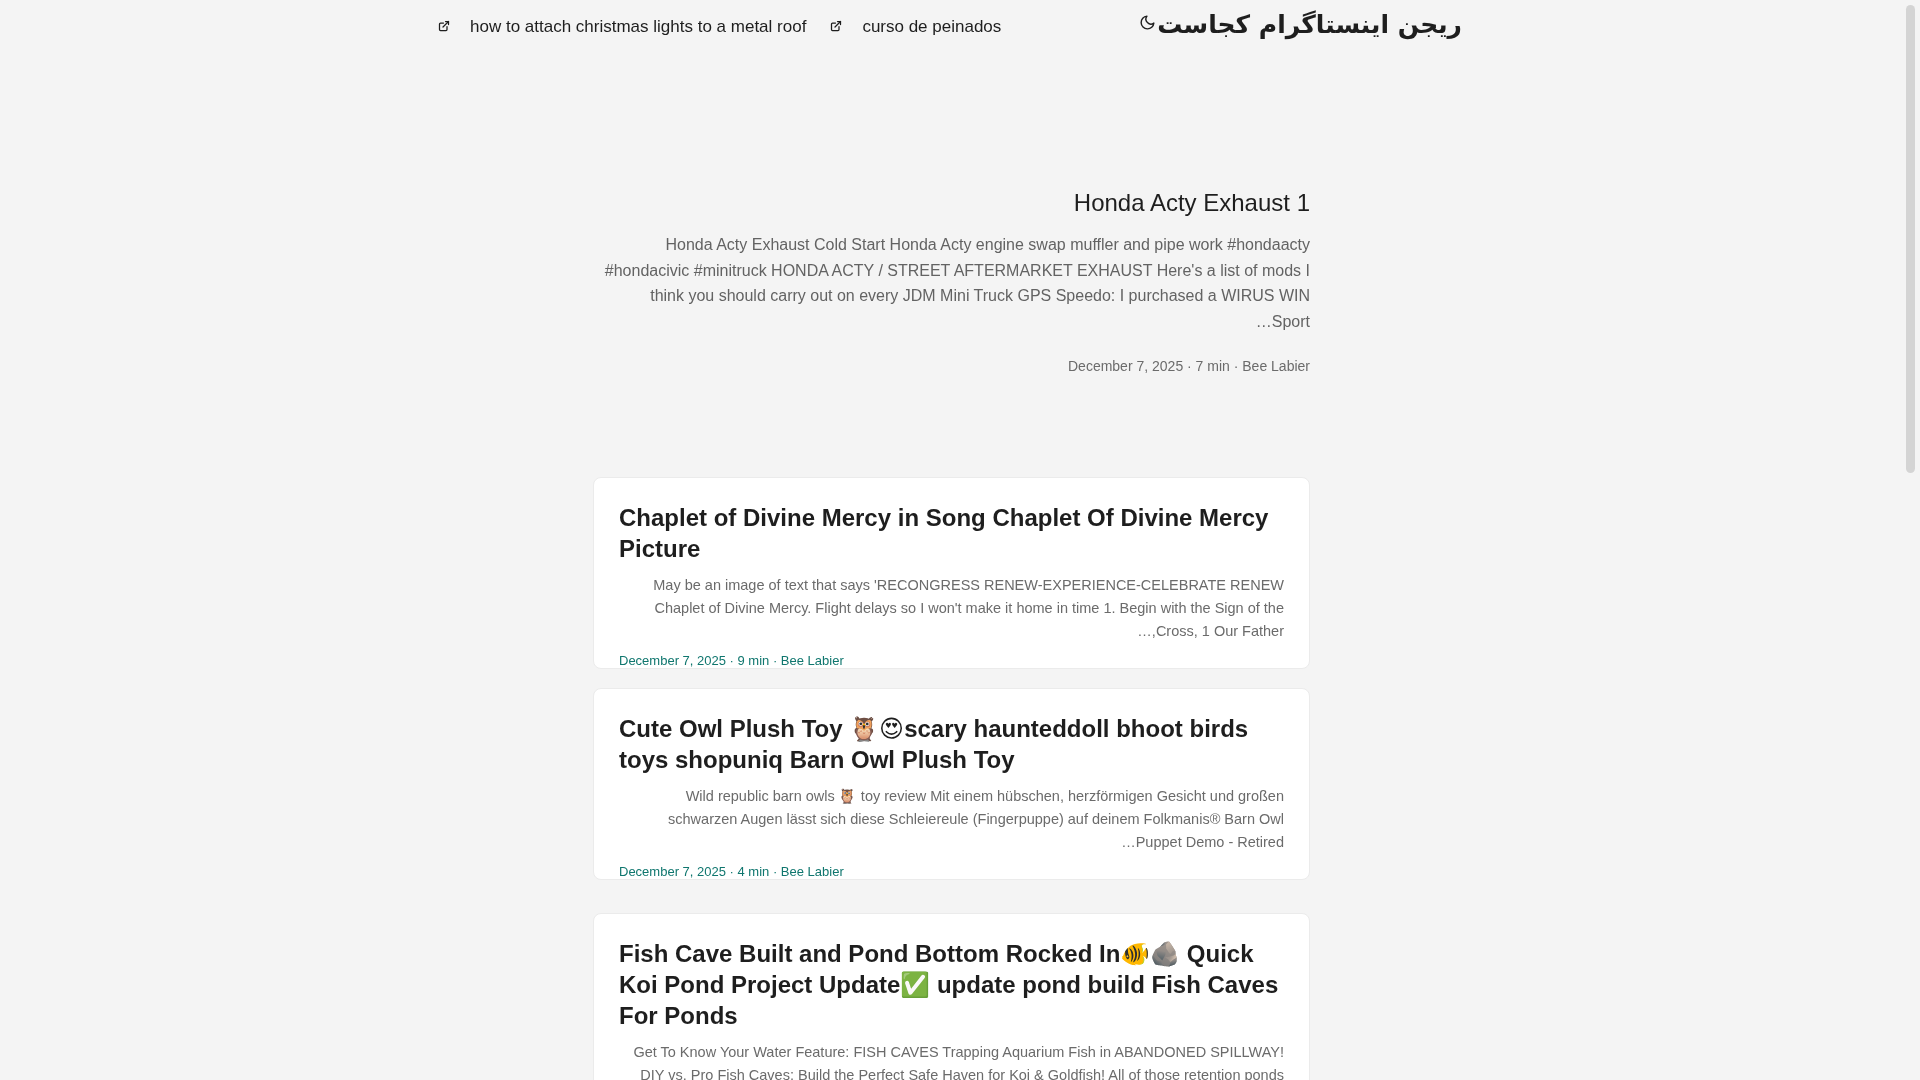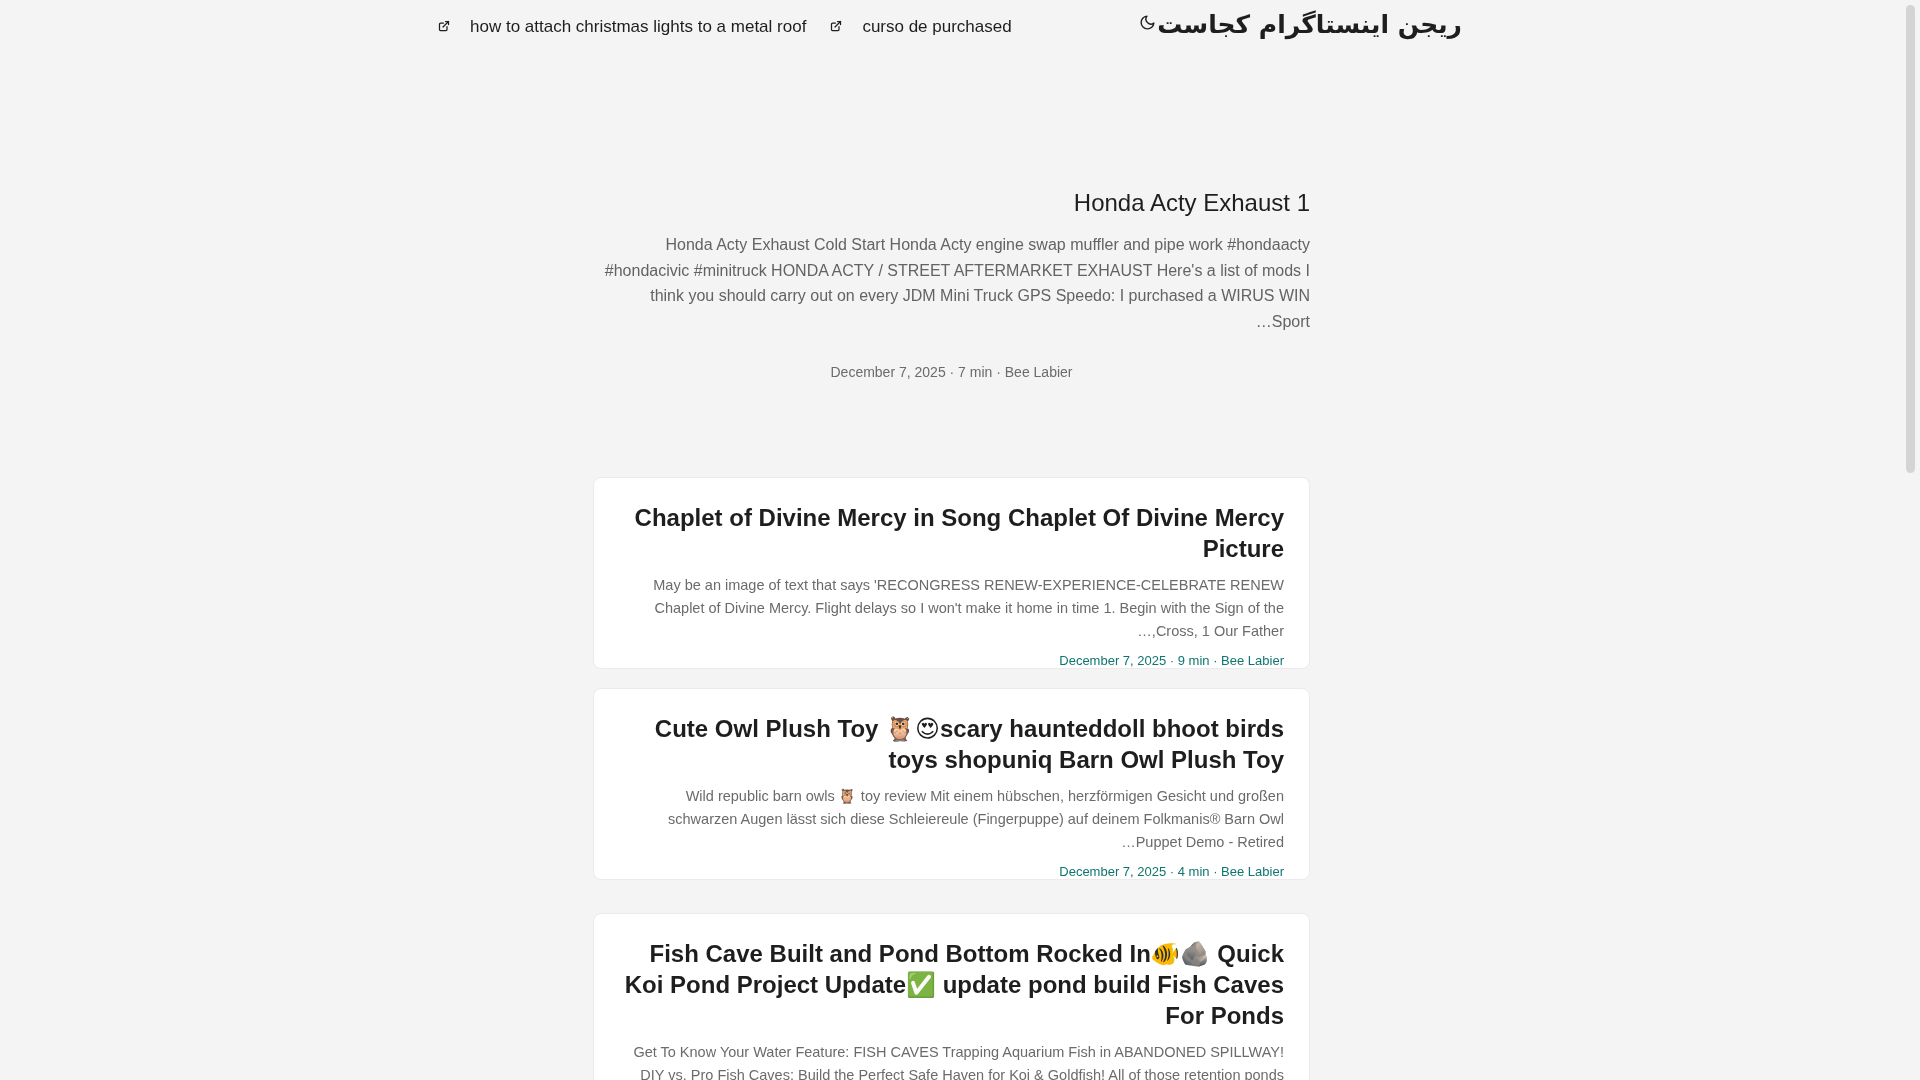--- a/index.html
+++ b/index.html
@@ -104,37 +104,35 @@
     }
     .hero-excerpt {
       margin: 12px 0 0 0;
       font-size: 16px;
       line-height: 25.5px;
       color: #636363;
       direction: rtl;
       padding-left: 0;
     }
     .hero-meta {
-      margin-top: 28px;
+      margin-top: 22px;
       font-size: 14px;
       color: #6b6b6b;
       line-height: 20px;
-      text-align: center;
     }
 
     .card {
       position: absolute;
       left: 0;
       width: 717px;
       background: #ffffff;
       border: 1px solid #ebebeb;
       border-radius: 8px;
       box-sizing: border-box;
       padding: 24px 25px 24px 25px;
-      text-align: right;
       cursor: pointer;
     }
     .card-title {
       margin: 0;
       font-size: 24px;
       font-weight: bold;
       line-height: 31px;
       color: #1e1e1e;
     }
     .card-excerpt {
@@ -192,21 +190,21 @@
         <span>how to attach christmas lights to a metal roof</span>
       </a>
       <a class="nav-link">
         <span>
           <svg viewBox="0 0 24 24" fill="none" stroke="#1e1e1e" stroke-width="2.5" stroke-linecap="round" stroke-linejoin="round">
               <path d="M18 13v6a2 2 0 0 1-2 2H5a2 2 0 0 1-2-2V8a2 2 0 0 1 2-2h6"></path>
               <polyline points="15 3 21 3 21 9"></polyline>
               <line x1="10" y1="14" x2="21" y2="3"></line>
             </svg>
         </span>
-        <span>curso de purchased</span>
+        <span>curso de peinados</span>
       </a>
     </nav>
 
     <div class="site-brand">
       <a class="site-title">ریجن اینستاگرام کجاست</a>
       <span class="theme-toggle">
         <span>
           <svg viewBox="0 0 24 24" fill="none" stroke="#1e1e1e" stroke-width="2" stroke-linecap="round" stroke-linejoin="round">
               <path d="M21 12.79A9 9 0 1 1 11.21 3 7 7 0 0 0 21 12.79z"></path>
             </svg>

